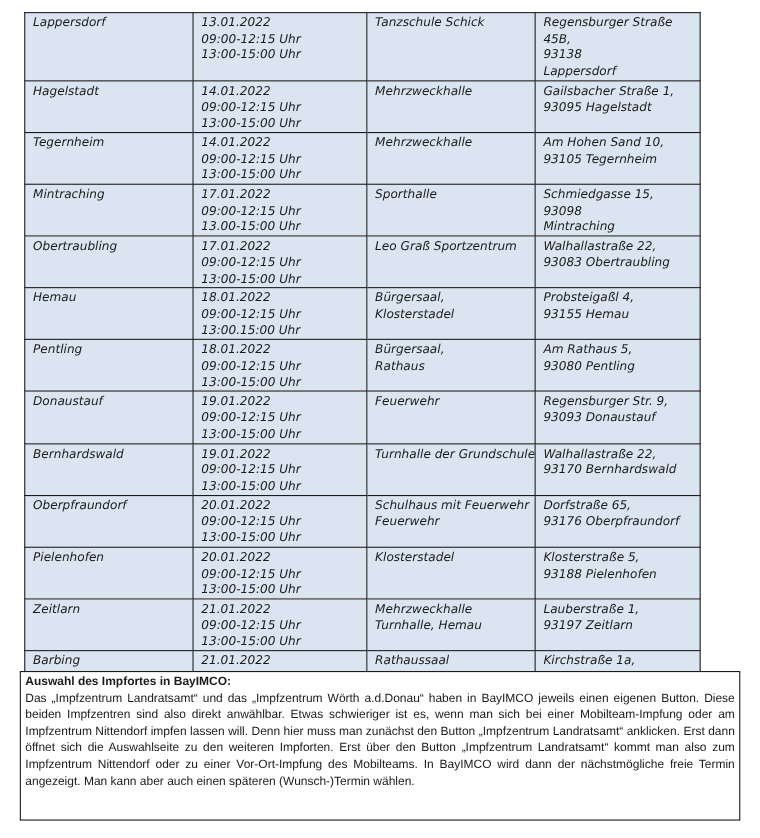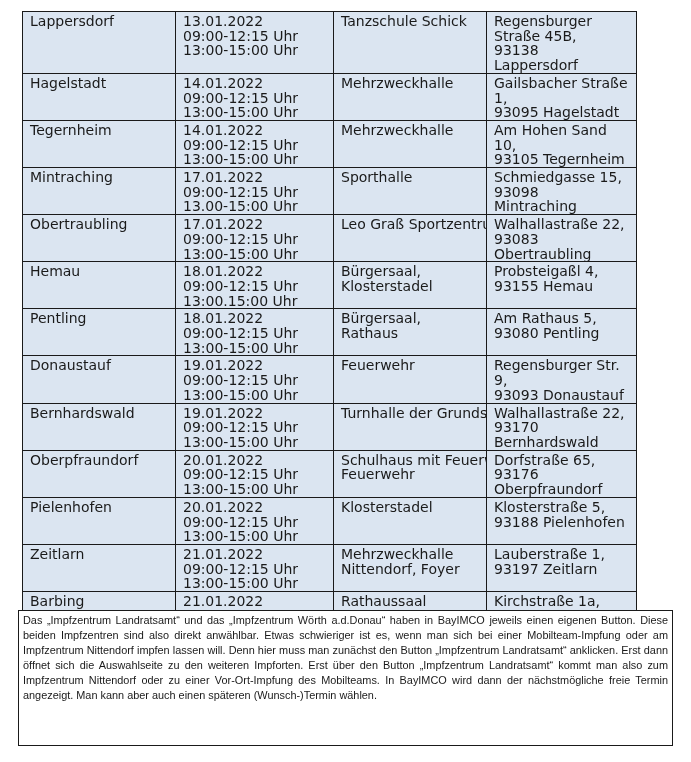--- a/index.html
+++ b/index.html
@@ -1,22 +1,22 @@
 <!DOCTYPE html>
 <html><head>
 <meta charset="utf-8">
 <style>
   html, body { margin:0; padding:0; background:#ffffff; }
   body { width:691px; height:762px; position:relative; overflow:hidden;
          font-family:"DejaVu Sans", sans-serif; color:#1a1a1a; }
   table.schedule { position:absolute; left:22px; top:11px; border-collapse:collapse;
          table-layout:fixed; width:614px; }
   table.schedule td { border:1.5px solid #1a1a1a; background:#dbe5f1; vertical-align:top;
-         padding:2px 7px 0 7px; font-size:14px; line-height:14.7px; height:42px;
-         overflow:hidden; }
+         padding:2px 7px 0 7px; font-size:11px; line-height:14.7px; height:42px;
+         overflow:hidden;font-style:italic; }
   col.c1 { width:153px; } col.c2 { width:158px; } col.c3 { width:153px; } col.c4 { width:150px; }
   .line { display:block; white-space:nowrap; }
   .addr .line { white-space:normal; }
   .info { position:absolute; left:18px; top:610px; width:645px; height:128px;
          border:1.2px solid #1a1a1a; padding:2px 4px 4px 4px; background:#fff;
          font-family:"Liberation Sans", sans-serif; font-size:10.9px; line-height:15.1px;
          text-align:justify; }
   .info .title { font-weight:bold; display:block; }
   .info b { font-weight:normal; }
 </style>
@@ -255,21 +255,21 @@
     <td>
           <span class="line">Zeitlarn</span>
         </td>
     <td>
       <span class="line">21.01.2022</span>
       <span class="line">09:00-12:15 Uhr</span>
       <span class="line">13:00-15:00 Uhr</span>
     </td>
     <td>
       <span class="line">Mehrzweckhalle</span>
-      <span class="line">Nittendorf, Foyer</span>
+      <span class="line">Turnhalle, Hemau</span>
     </td>
     <td class="addr">
       <span class="line">Lauberstraße 1,</span>
       <span class="line">93197 Zeitlarn</span>
       <span class="line"></span>
     </td>
   </tr>
 
   <tr>
     <td>
@@ -287,14 +287,15 @@
     <td class="addr">
       <span class="line">Kirchstraße 1a,</span>
       <span class="line">93092 Barbing</span>
       <span class="line"></span>
     </td>
   </tr>
 </tbody>
 </table>
 
 <div class="info">
+  <span class="title">Auswahl des Impfortes in BayIMCO:</span>
   <span><span>Das </span><b>„Impfzentrum Landratsamt“</b><span> und das </span><b>„Impfzentrum Wörth a.d.Donau“</b><span> haben in BayIMCO jeweils einen eigenen Button. Diese beiden Impfzentren sind also direkt anwählbar. Etwas schwieriger ist es, wenn man sich bei einer </span><b>Mobilteam-Impfung</b><span> oder am </span><b>Impfzentrum Nittendorf</b><span> impfen lassen will. Denn hier muss man zunächst den Button </span><b>„Impfzentrum Landratsamt“</b><span> anklicken. Erst dann öffnet sich die Auswahlseite zu den weiteren Impforten. Erst über den Button „Impfzentrum Landratsamt“ kommt man also zum Impfzentrum Nittendorf oder zu einer Vor-Ort-Impfung des Mobilteams. In BayIMCO wird dann der nächstmögliche freie Termin angezeigt. Man kann aber auch einen späteren (Wunsch-)Termin wählen.</span></span>
 </div>
 
 </body></html>

